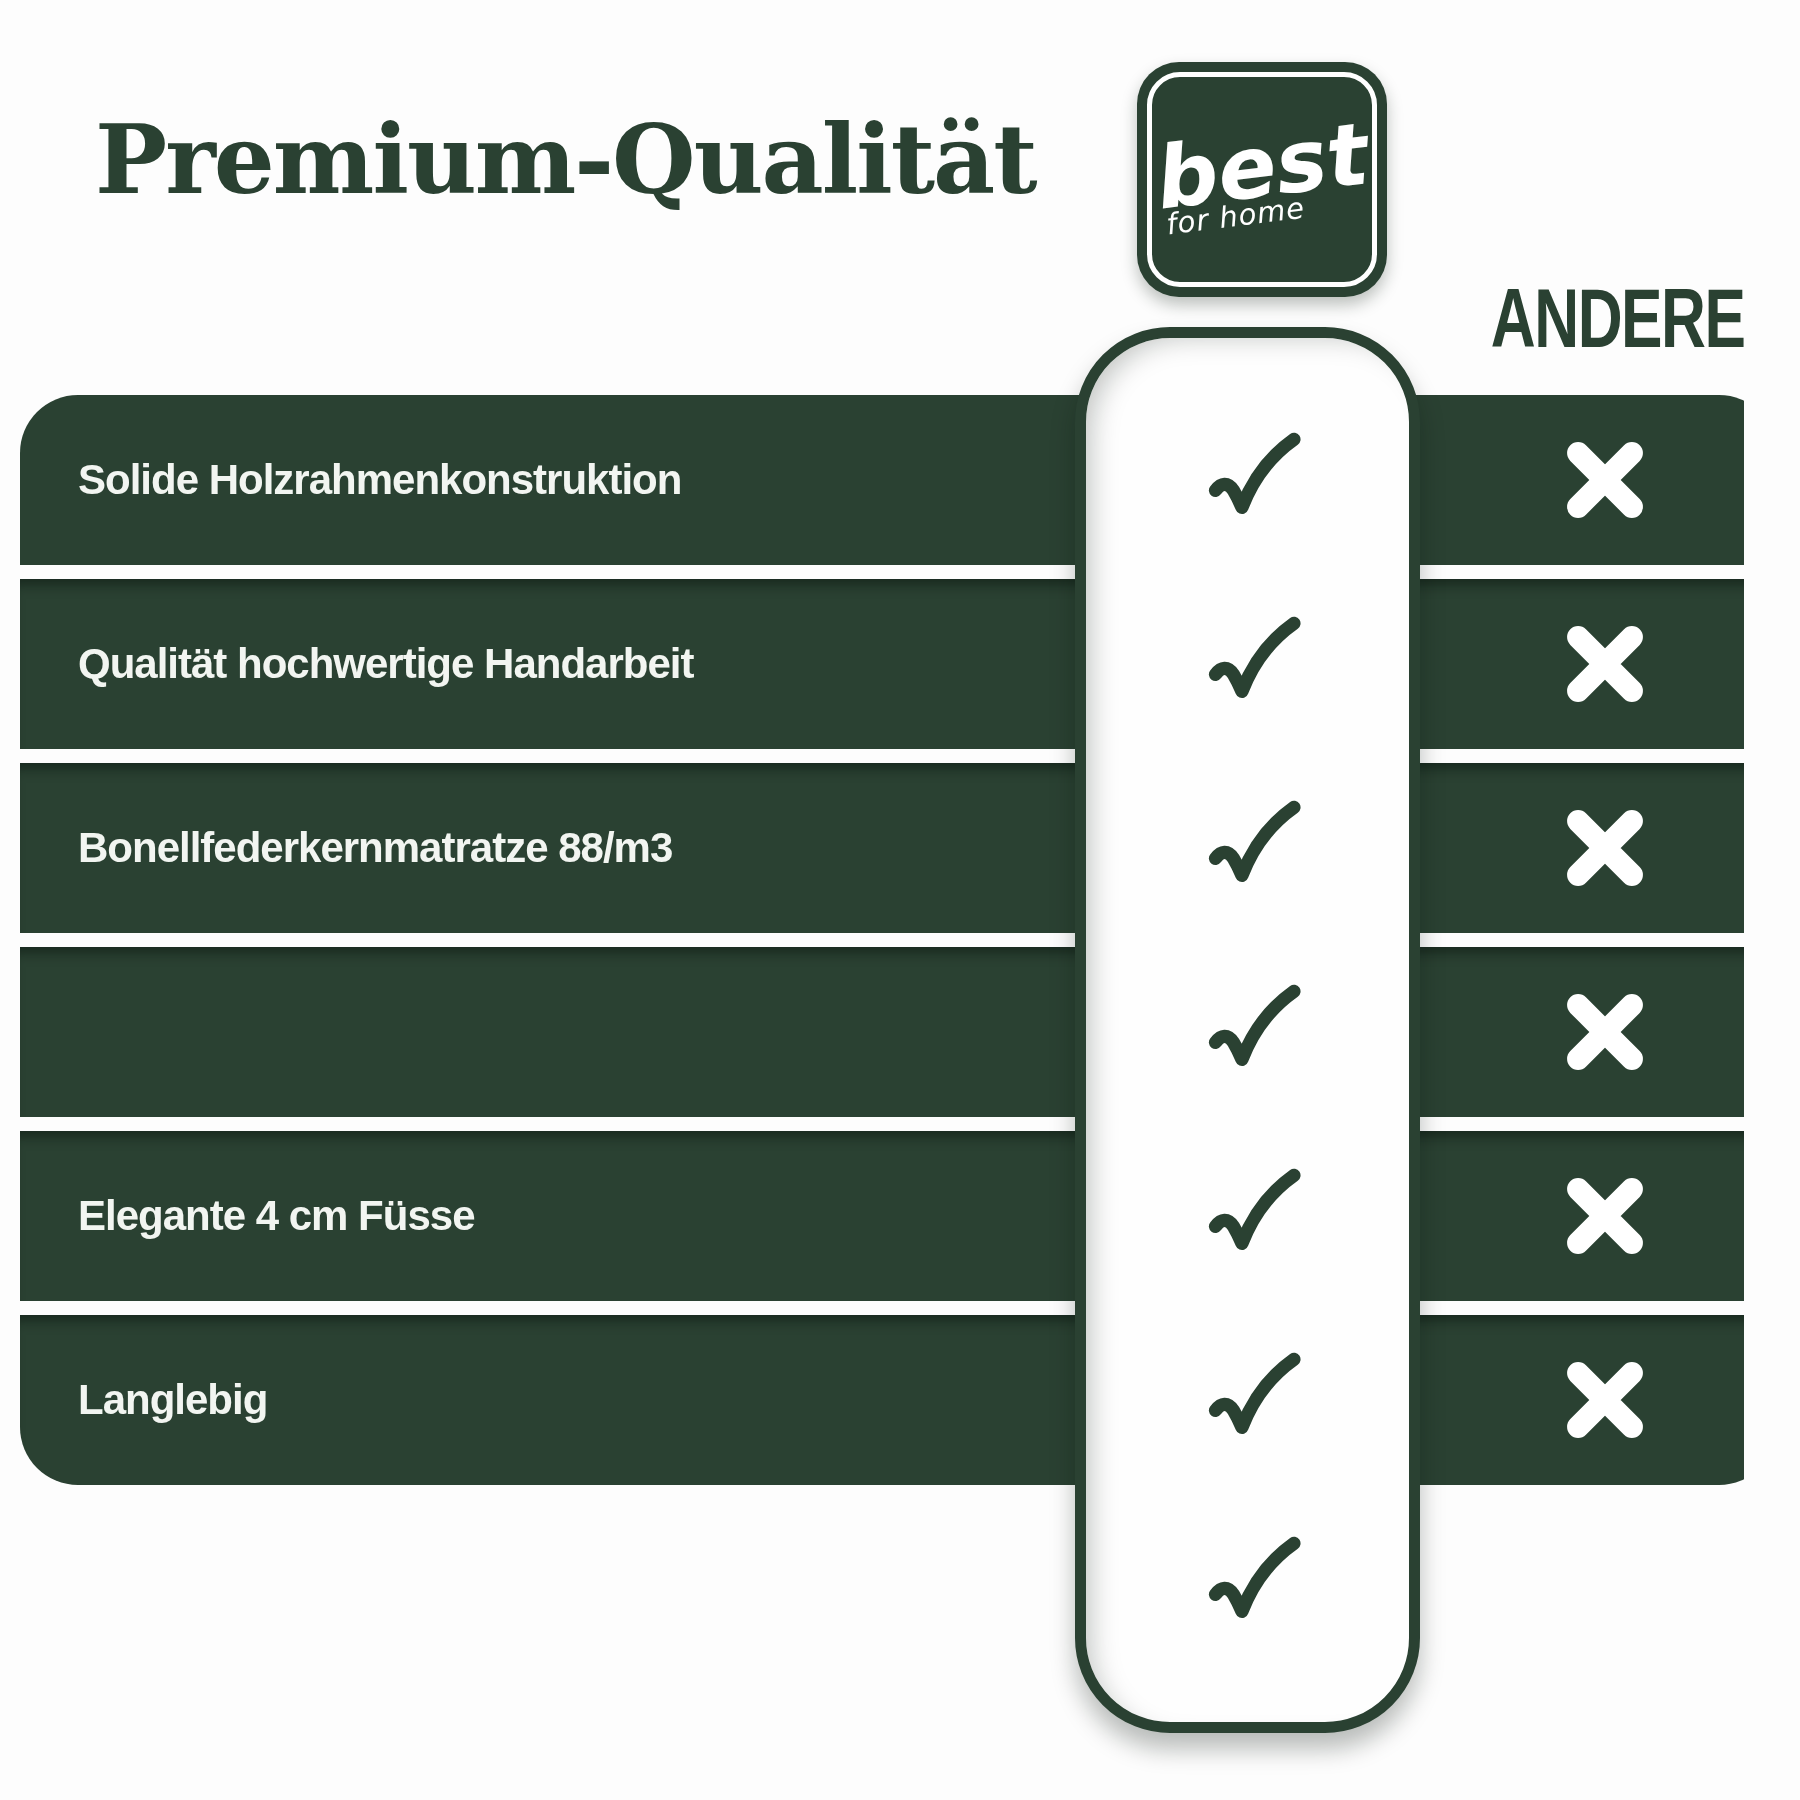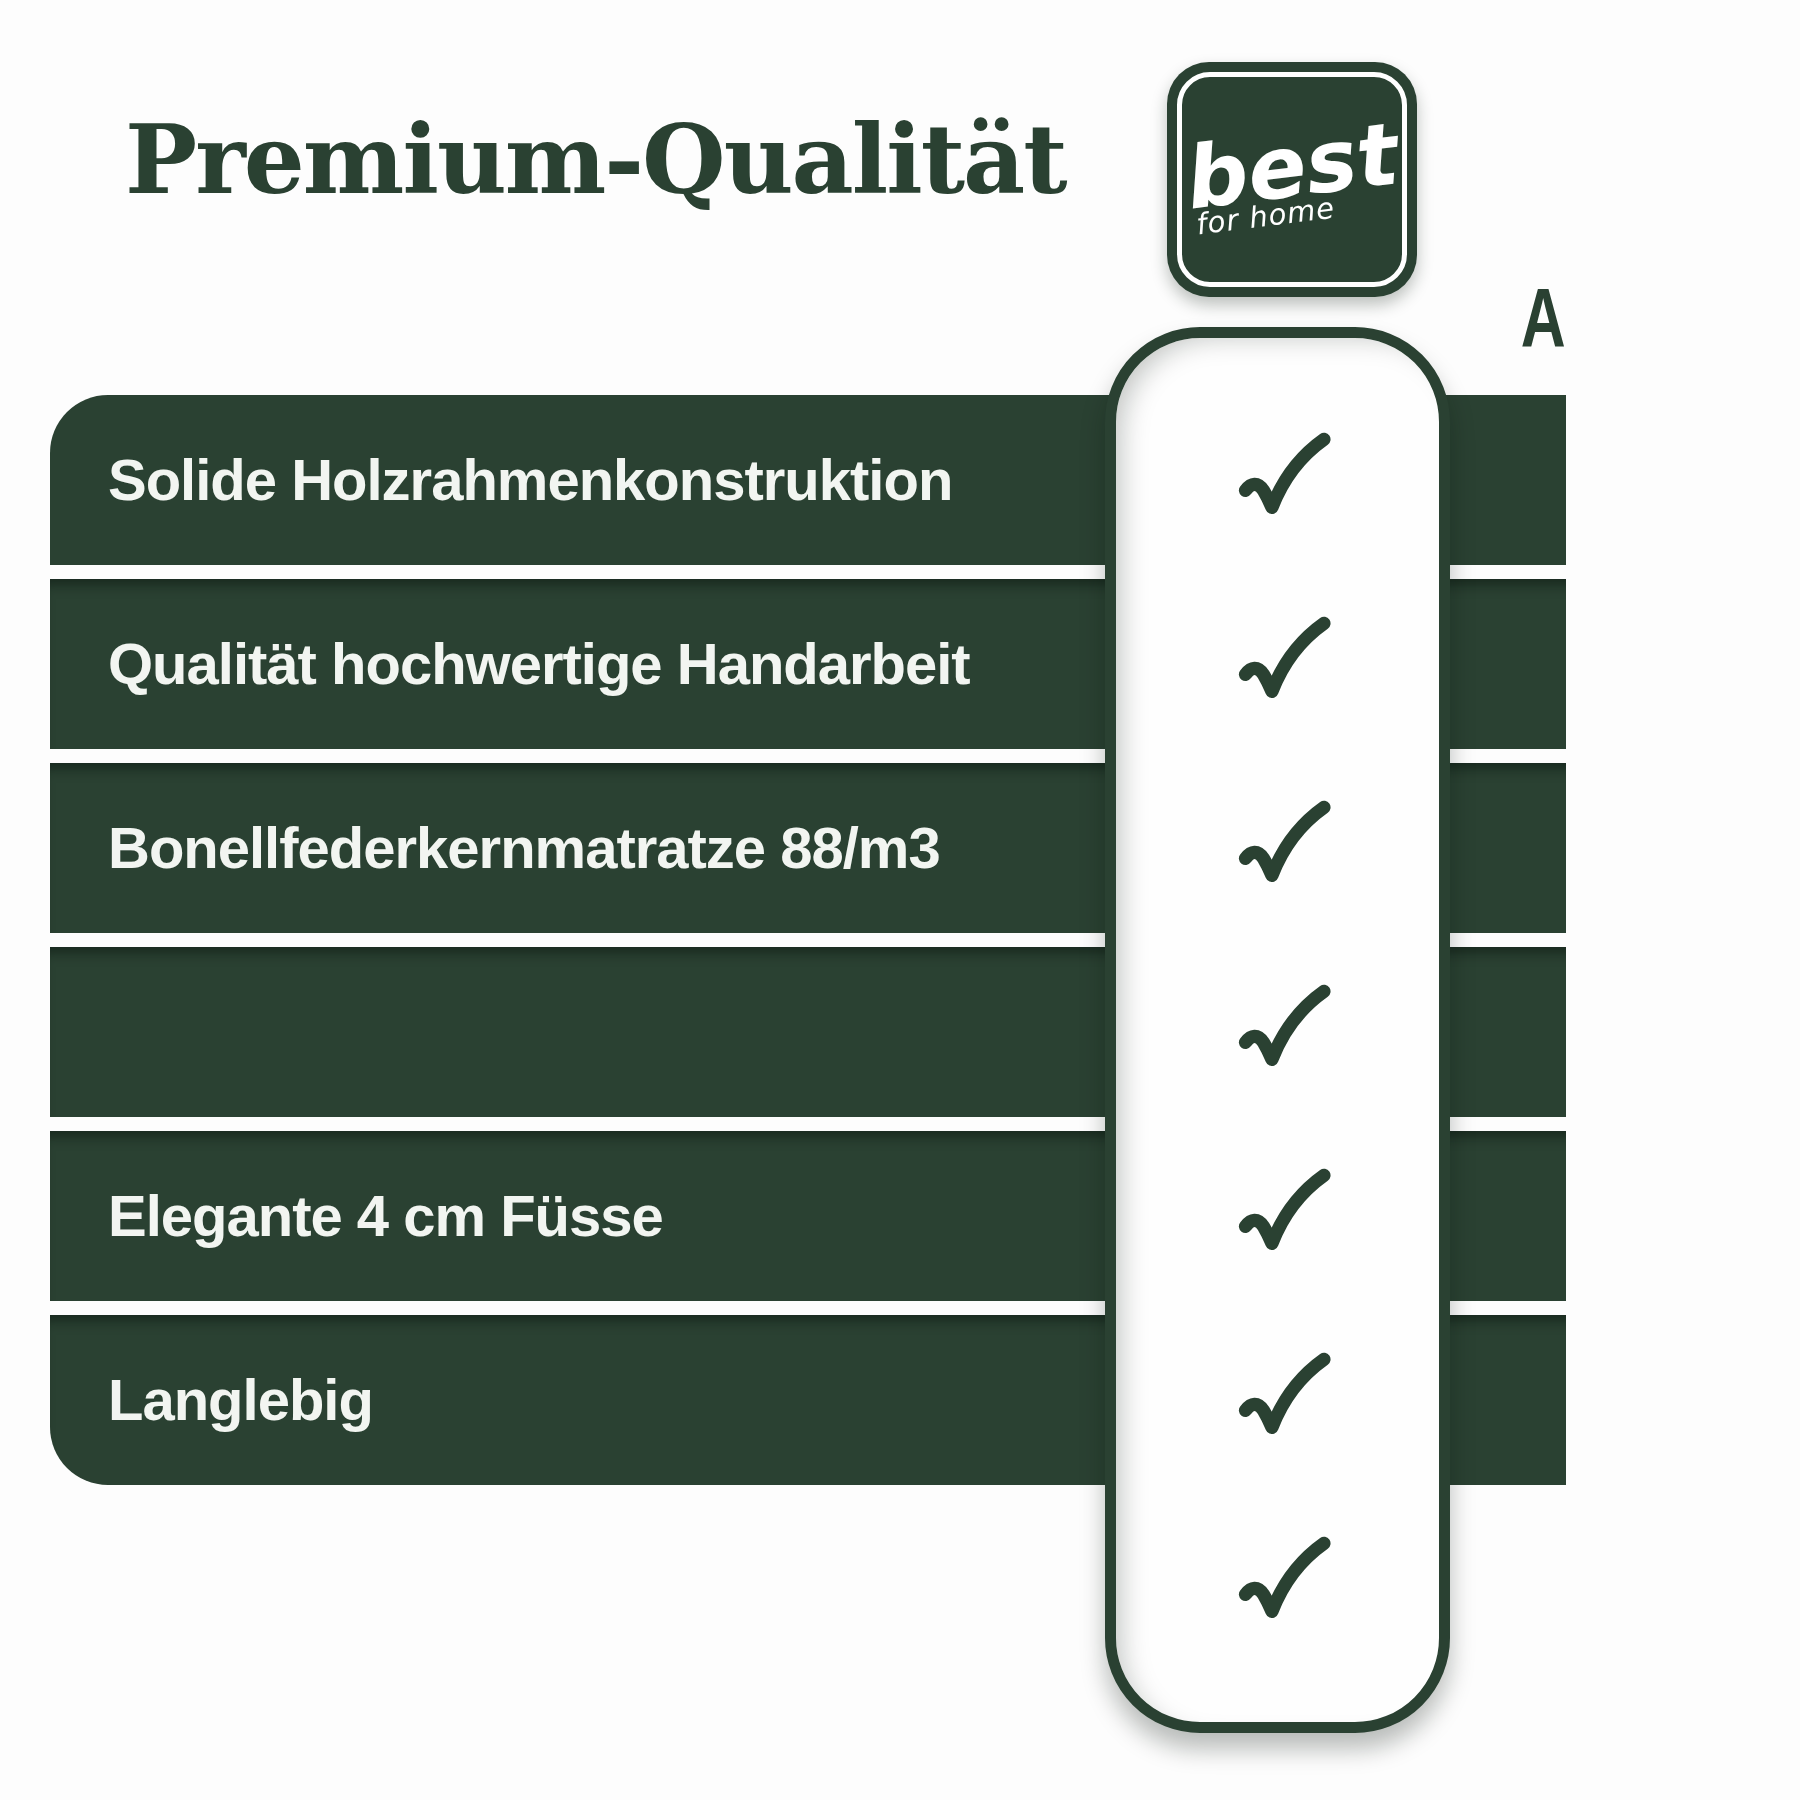--- a/index.html
+++ b/index.html
@@ -5,24 +5,23 @@
   :root{
     --brand-green:#2A4132;
     --row-text:#F2F5F1;
     --cross-white:#FFFFFF;
     --background:#FDFDFD;
     --pill-fill:#FEFEFE;
   }
   *{margin:0;padding:0;box-sizing:border-box;}
   html,body{background:var(--background);}
   .stage{
-    position:relative;width:1536px;height:1800px;overflow:hidden;
+    position:relative;width:1744px;height:1800px;overflow:hidden;
     background:var(--background);
     font-family:"Liberation Sans","DejaVu Sans",sans-serif;
-    margin-left:30px;
   }
   
   .title{
     position:absolute;left:95px;top:112px;
     font-family:"DejaVu Serif","Liberation Serif",serif;
     font-weight:bold;font-size:96px;letter-spacing:-2px;
     color:var(--brand-green);line-height:1;
   }
   .logo{
     position:absolute;left:1137px;top:62px;width:250px;height:235px;
@@ -53,21 +52,21 @@
   .row{
     position:relative;height:170px;margin-bottom:14px;
     background:var(--brand-green);
     display:flex;align-items:center;
   }
   .row + .row{box-shadow:inset 0 14px 12px -8px rgba(8,18,12,.5);}
   .row.first{border-radius:58px 58px 0 0;}
   .row.last{border-radius:0 0 58px 58px;margin-bottom:0;}
   .row-label{
     padding-left:58px;
-    font-weight:bold;font-size:58px;letter-spacing:-1px;line-height:1.14;
+    font-weight:bold;font-size:42px;letter-spacing:-1px;line-height:1.14;
     color:var(--row-text);white-space:pre-line;
   }
   .cross{
     position:absolute;left:1537px;top:50%;transform:translateY(-50%);
     width:96px;height:96px;color:var(--cross-white);
   }
   .cross path{stroke:currentColor;stroke-width:23;stroke-linecap:round;fill:none;}
   
   .pill{
     position:absolute;left:1075px;top:327px;width:345px;height:1406px;

